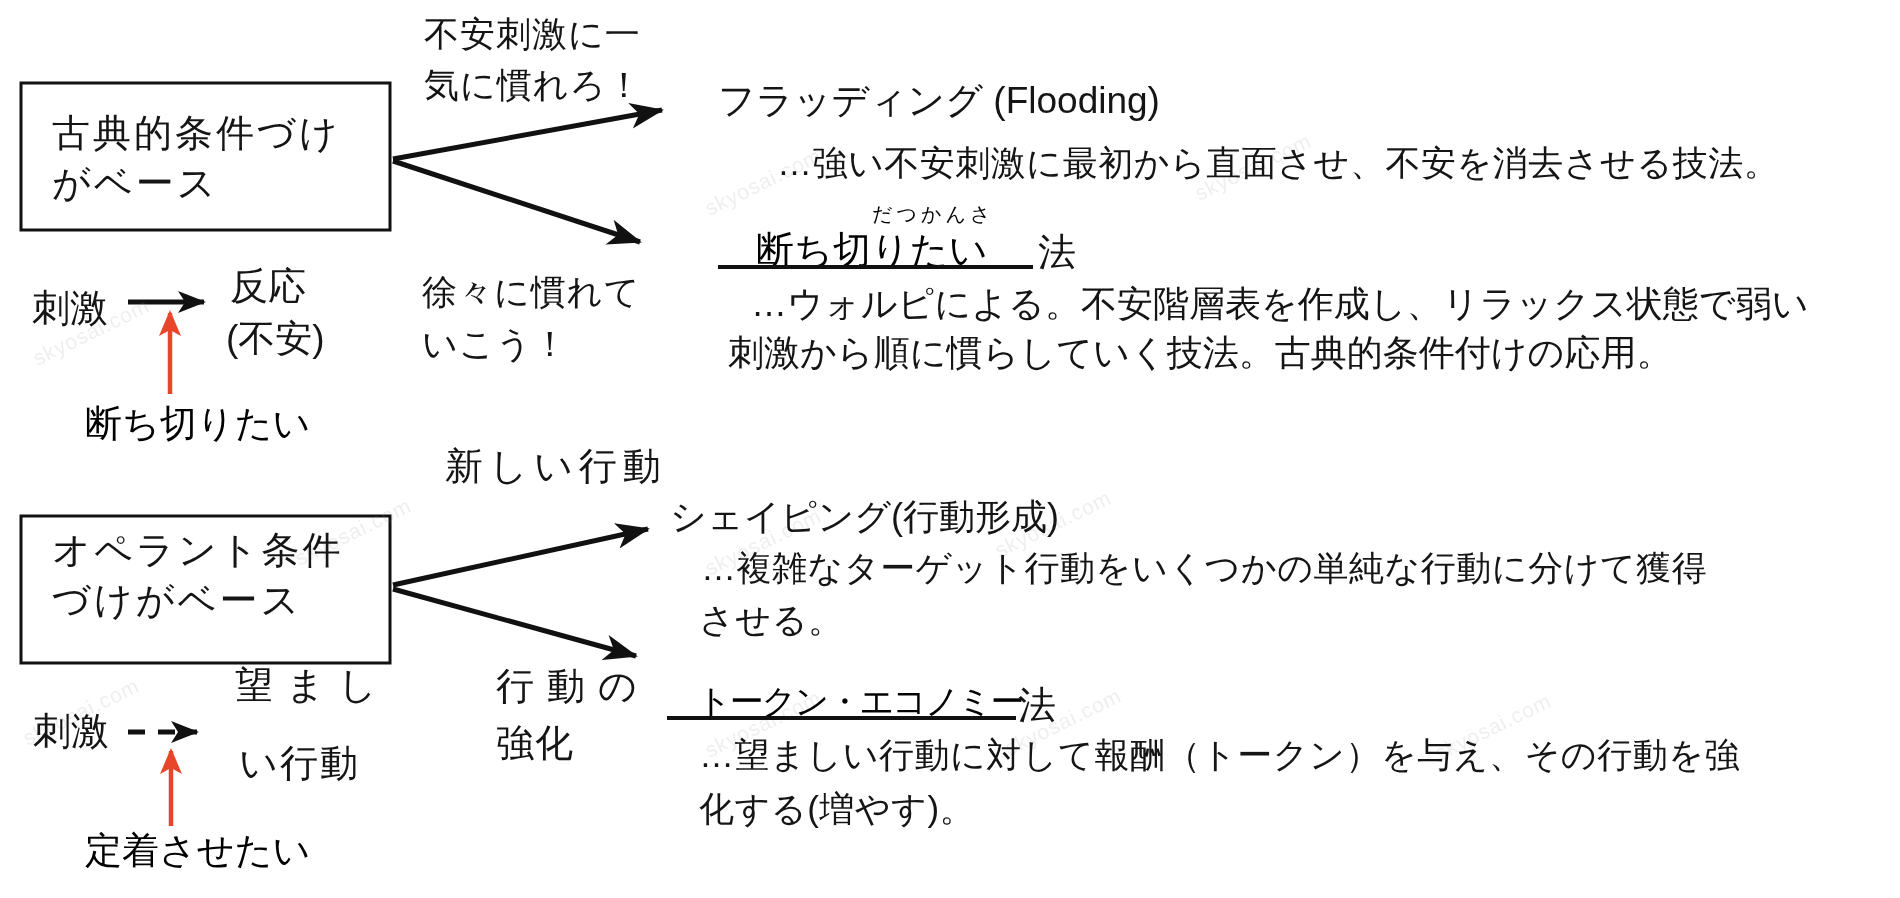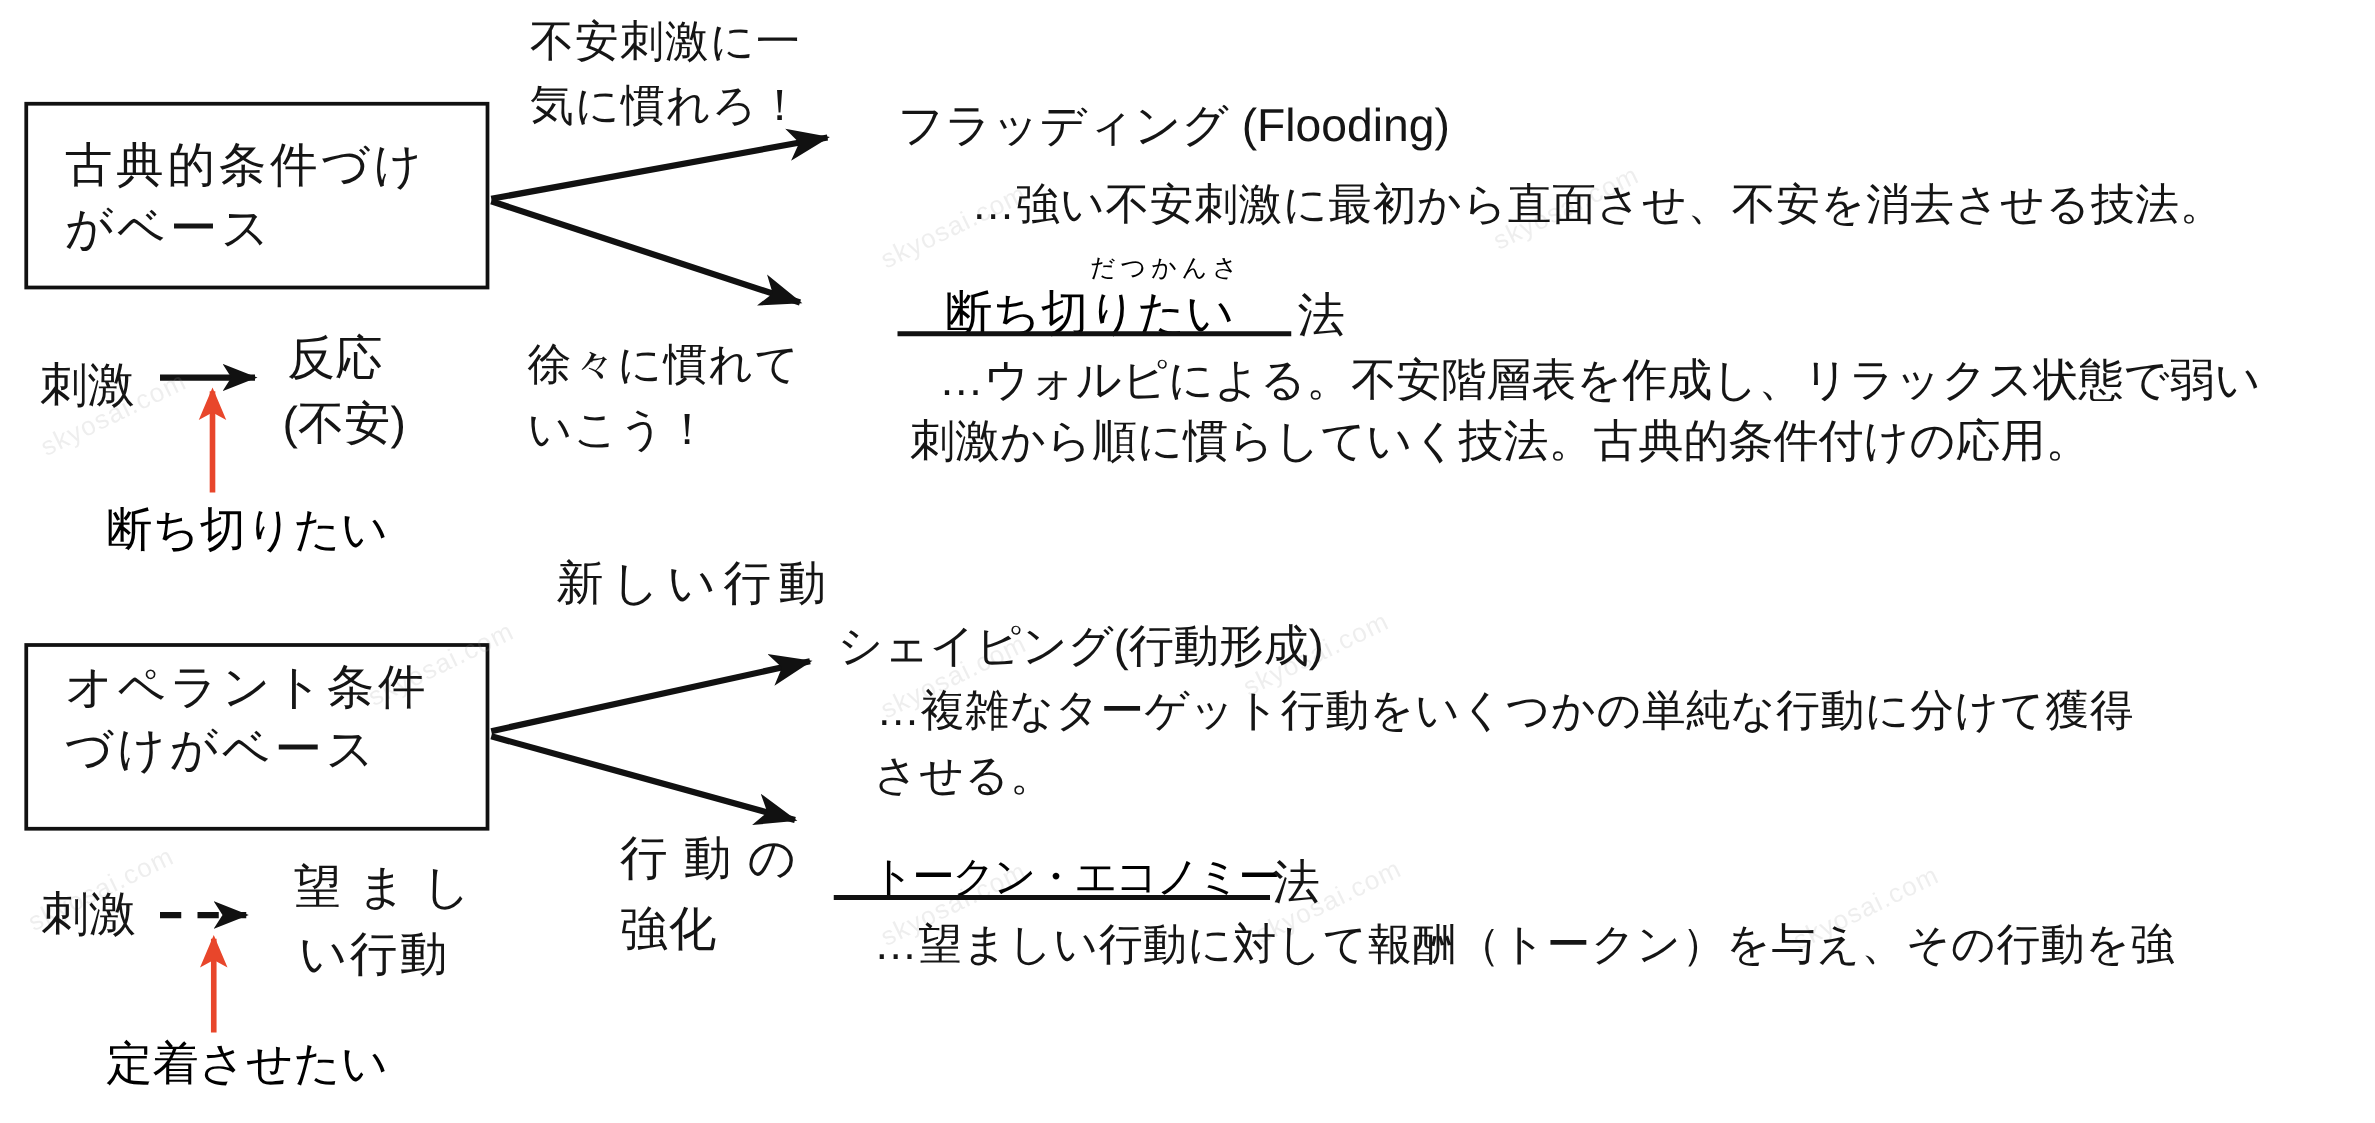--- a/index.html
+++ b/index.html
@@ -98,26 +98,27 @@
   <div class="abs" style="left:445px;top:441px;">
     <span style="display:block;font-size:38px;letter-spacing:6px;">新しい行動</span>
   </div>
 
   <div class="abs" style="left:496px;top:661px;">
     <span style="display:block;font-size:38px;letter-spacing:13px;">行動の</span>
     <span style="display:block;font-size:38px;letter-spacing:1px;margin-top:6px;">強化</span>
   </div>
 
   <div class="abs big" style="left:33px;top:706px;">刺激</div>
-  <div class="abs" style="left:235px;top:684px;font-size:38px;letter-spacing:13px;text-align:right;">望まし</div>
+  <div class="abs" style="left:235px;top:660px;font-size:38px;letter-spacing:13px;text-align:right;">望まし</div>
   <div class="abs" style="left:239px;top:738px;font-size:38px;letter-spacing:2px;">い行動</div>
   <div class="abs red" style="left:85px;top:826px;font-size:37px;">定着させたい</div>
 
   <div class="abs" style="left:670px;top:493px;font-size:36px;">シェイピング(行動形成)</div>
   <div class="abs desc" style="left:701px;top:545px;">…複雑なターゲット行動をいくつかの単純な行動に分けて獲得</div>
   <div class="abs desc" style="left:699px;top:597px;">させる。</div>
 
   <div class="abs red" style="left:697px;top:679px;font-size:34px;letter-spacing:-2px;">トークン・エコノミー</div>
   <div class="abs big" style="left:1018px;top:680px;">法</div>
   <div class="underline" style="left:667px;top:716px;width:349px;"></div>
   <div class="abs desc" style="left:699px;top:732px;">…望ましい行動に対して報酬（トークン）を与え、その行動を強</div>
+  <div class="abs desc" style="left:699px;top:786px;">化する(増やす)。</div>
 
 </div>
 
 </body></html>

